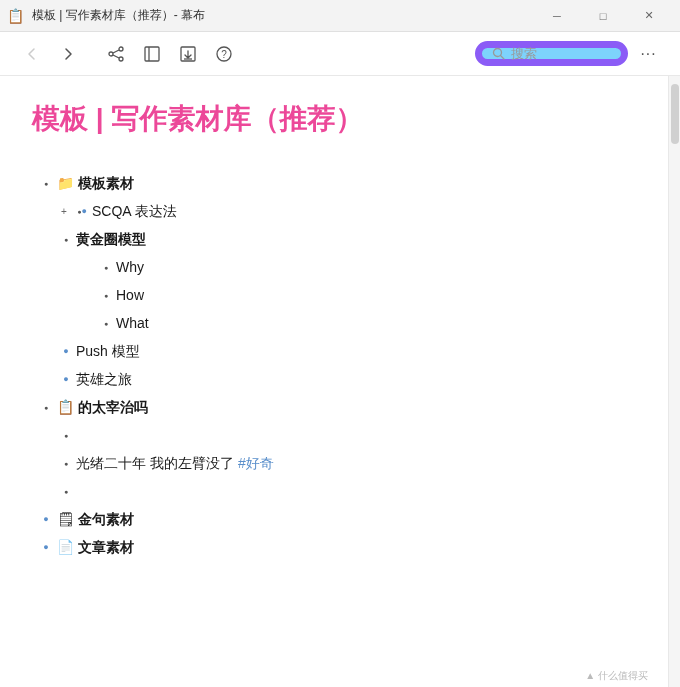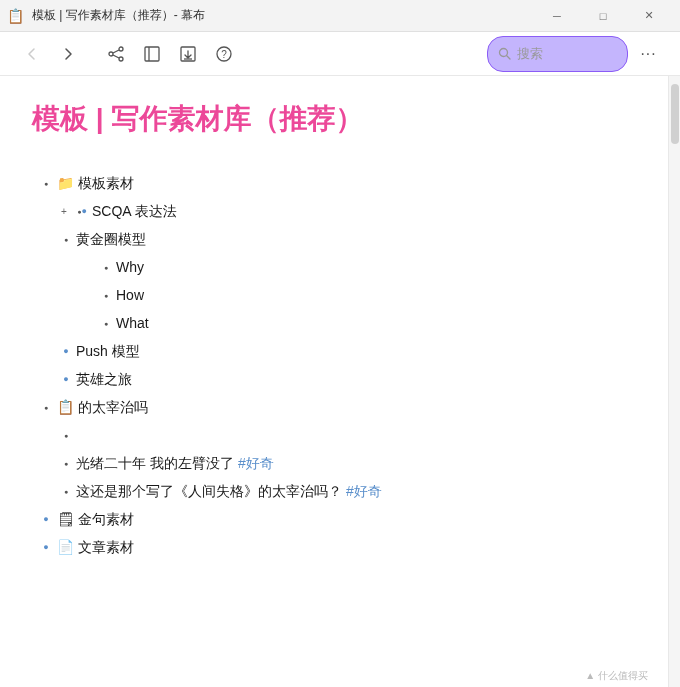--- a/index.html
+++ b/index.html
@@ -77,26 +77,26 @@
       cursor: pointer;
       color: #555;
       font-size: 14px;
       background: transparent;
     }
     .toolbar-btn.disabled { color: #ccc; cursor: default; }
     .toolbar-spacer { flex: 1; }
     .toolbar-search {
       display: flex;
       align-items: center;
-      border: 1px solid #8b5cf6;
+      border: 7px solid #8b5cf6;
       border-radius: 16px;
       padding: 0 10px;
-      height: 36px;
+      height: 25px;
       gap: 6px;
-      background: #c4b5fd;
+      background: #7dd3fc;
     }
     .toolbar-search input {
       border: none;
       outline: none;
       font-size: 13px;
       color: #333;
       background: transparent;
       width: 100px;
     }
     .toolbar-search input::placeholder { color: #999; }
@@ -199,21 +199,21 @@
       font-size: 14px;
       margin-right: 2px;
     }
 
     .item-label {
       font-size: 14px;
       color: #1a1a1a;
       line-height: 1.5;
     }
 
-    .item-label.bold { font-weight: 400; }
+    .item-label.bold { font-weight: 700; }
     .item-label.normal { font-weight: 400; }
 
     .tag-link {
       color: #5a8fcb;
       font-size: 14px;
       text-decoration: none;
       margin-left: 4px;
     }
 
     
@@ -413,23 +413,20 @@
             <div class="outline-item-row">
               <div class="bullet bullet-dot"></div>
               <span class="item-label normal">
                 <span>光绪二十年 我的左臂没了</span><a class="tag-link">#好奇</a>
               </span>
             </div>
           </li>
           <li class="outline-item">
             <div class="outline-item-row">
               <div class="bullet bullet-dot"></div>
-              <span class="item-label normal">
-                <span>这还是那个写了《人间失格》的太宰治吗？</span><a class="tag-link">#好奇</a>
-              </span>
             </div>
           </li>
         </ul>
       </li>
 
       <li class="outline-item">
         <div class="outline-item-row">
           <div class="bullet" style="font-size:9px; color:#5a8fcb;">●</div>
           <div class="item-icon">🗒</div>
           <span class="item-label bold">金句素材</span>

